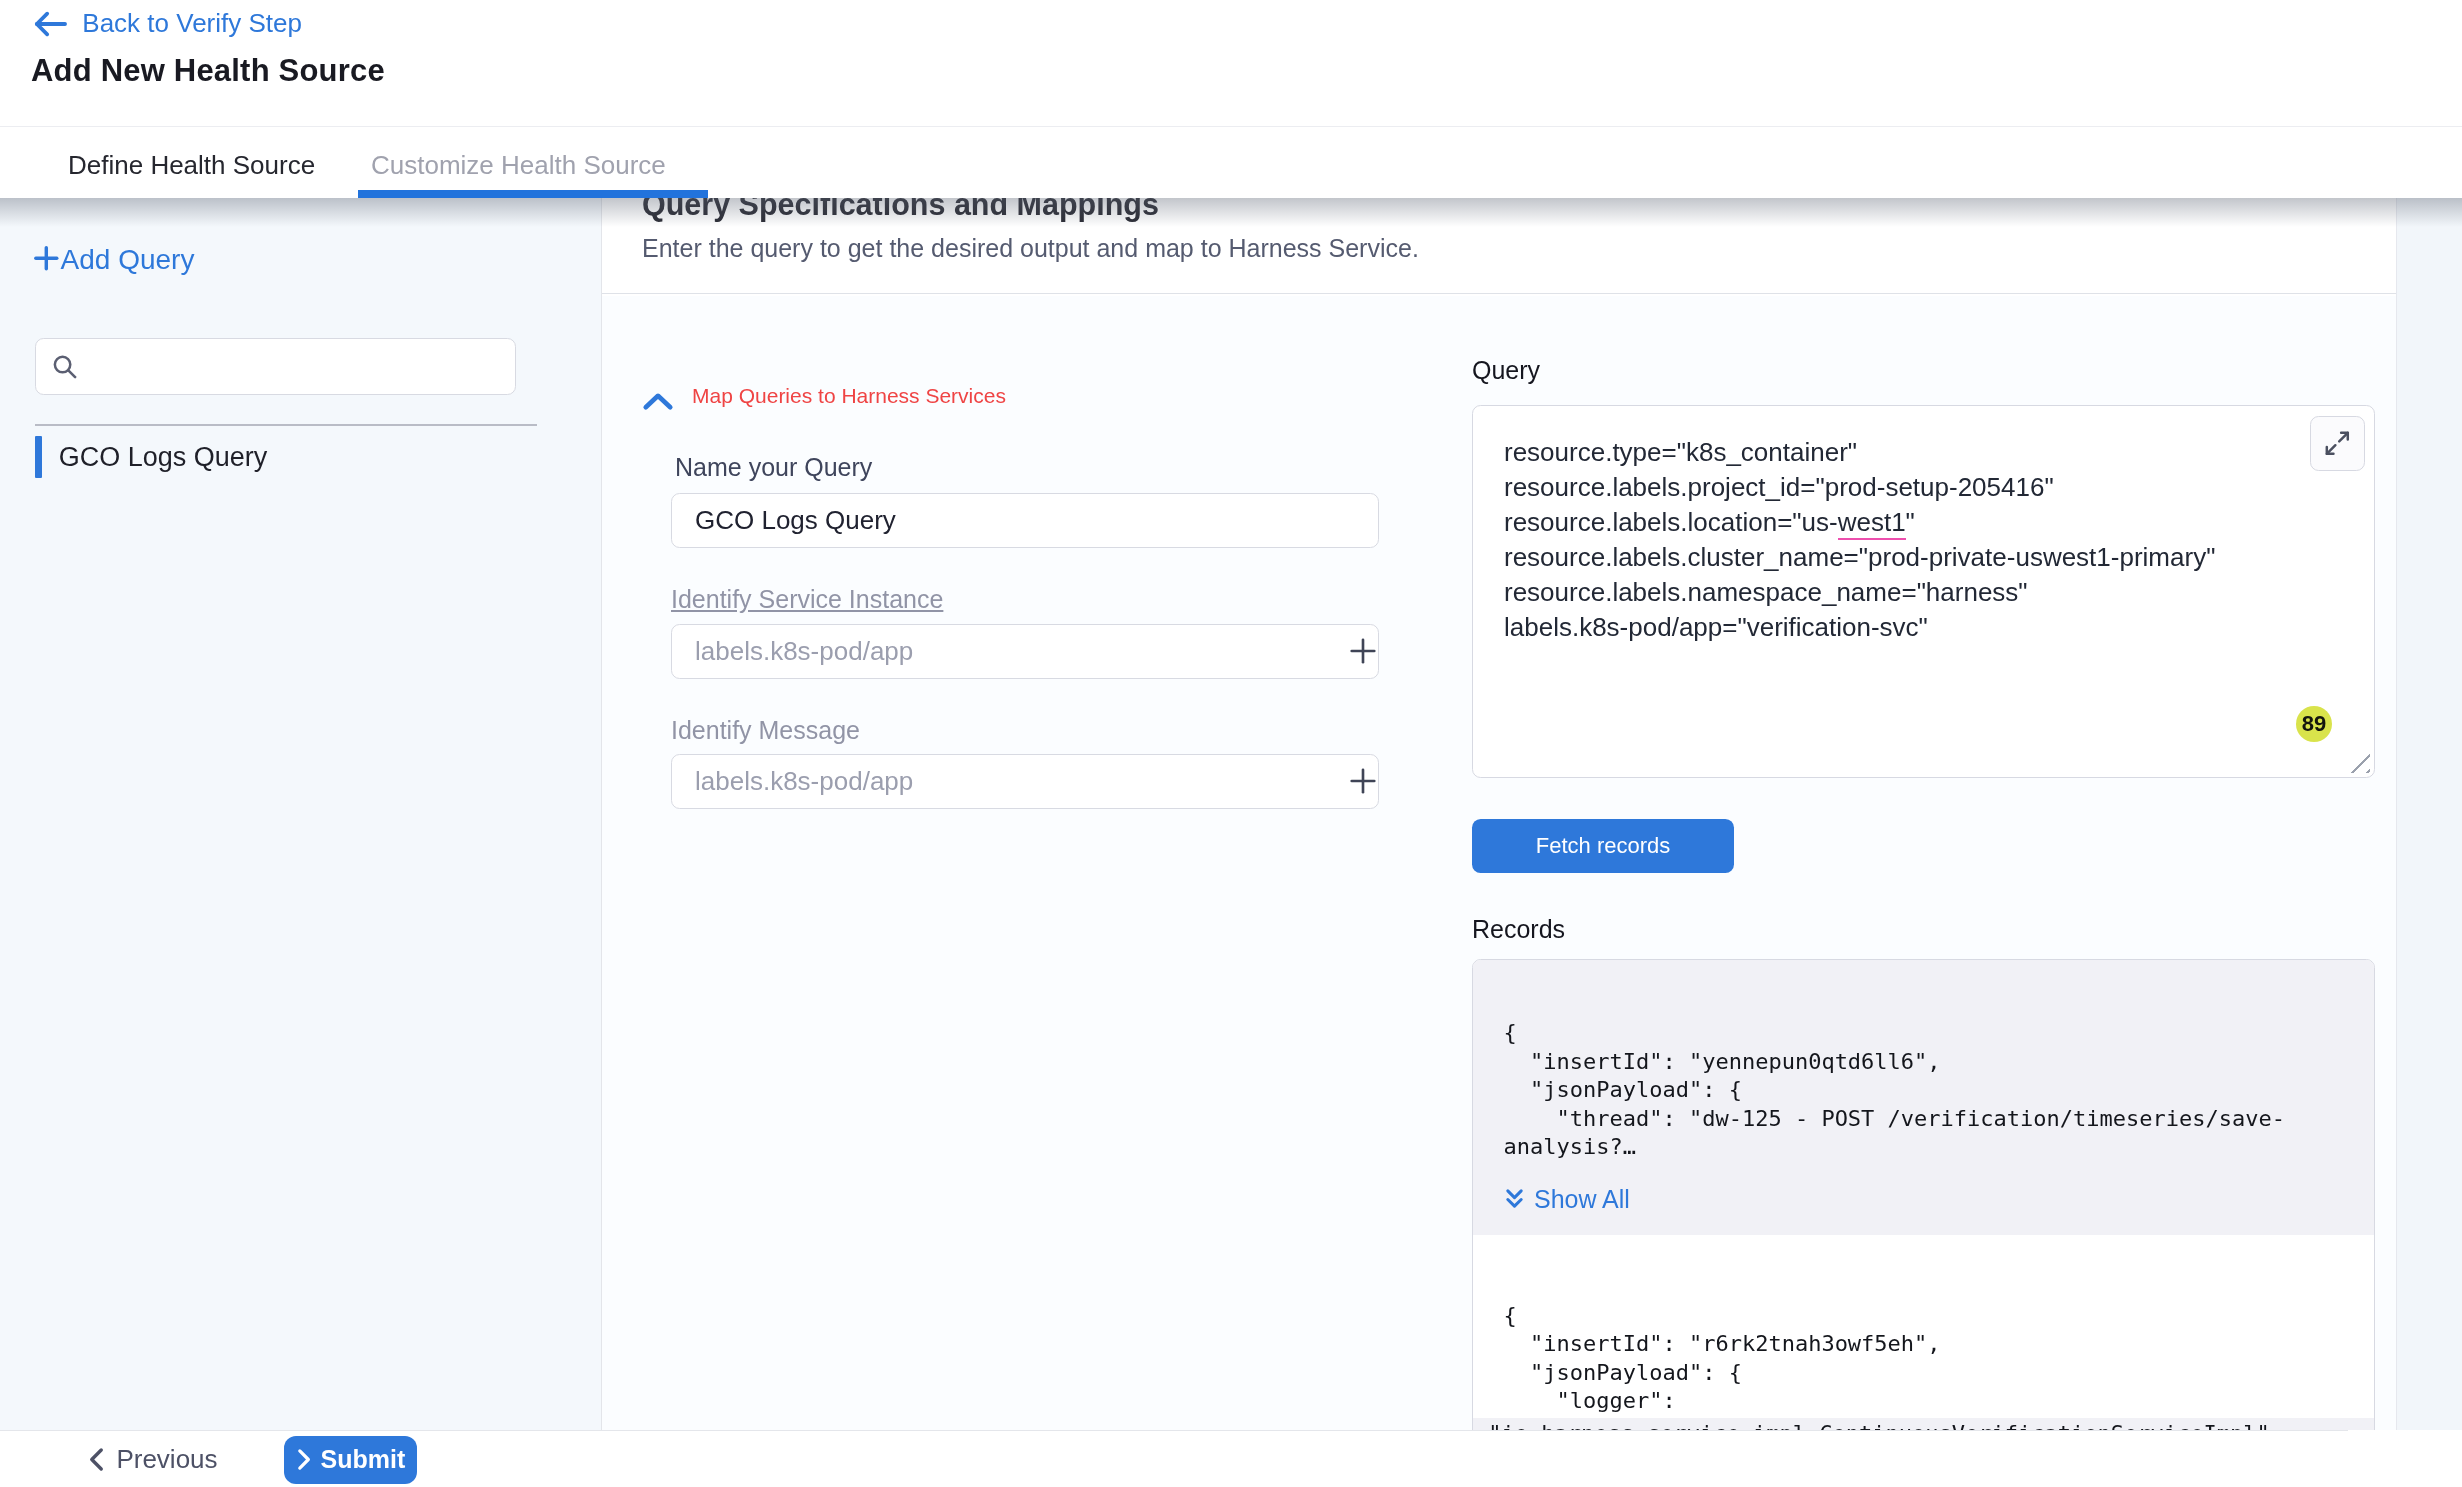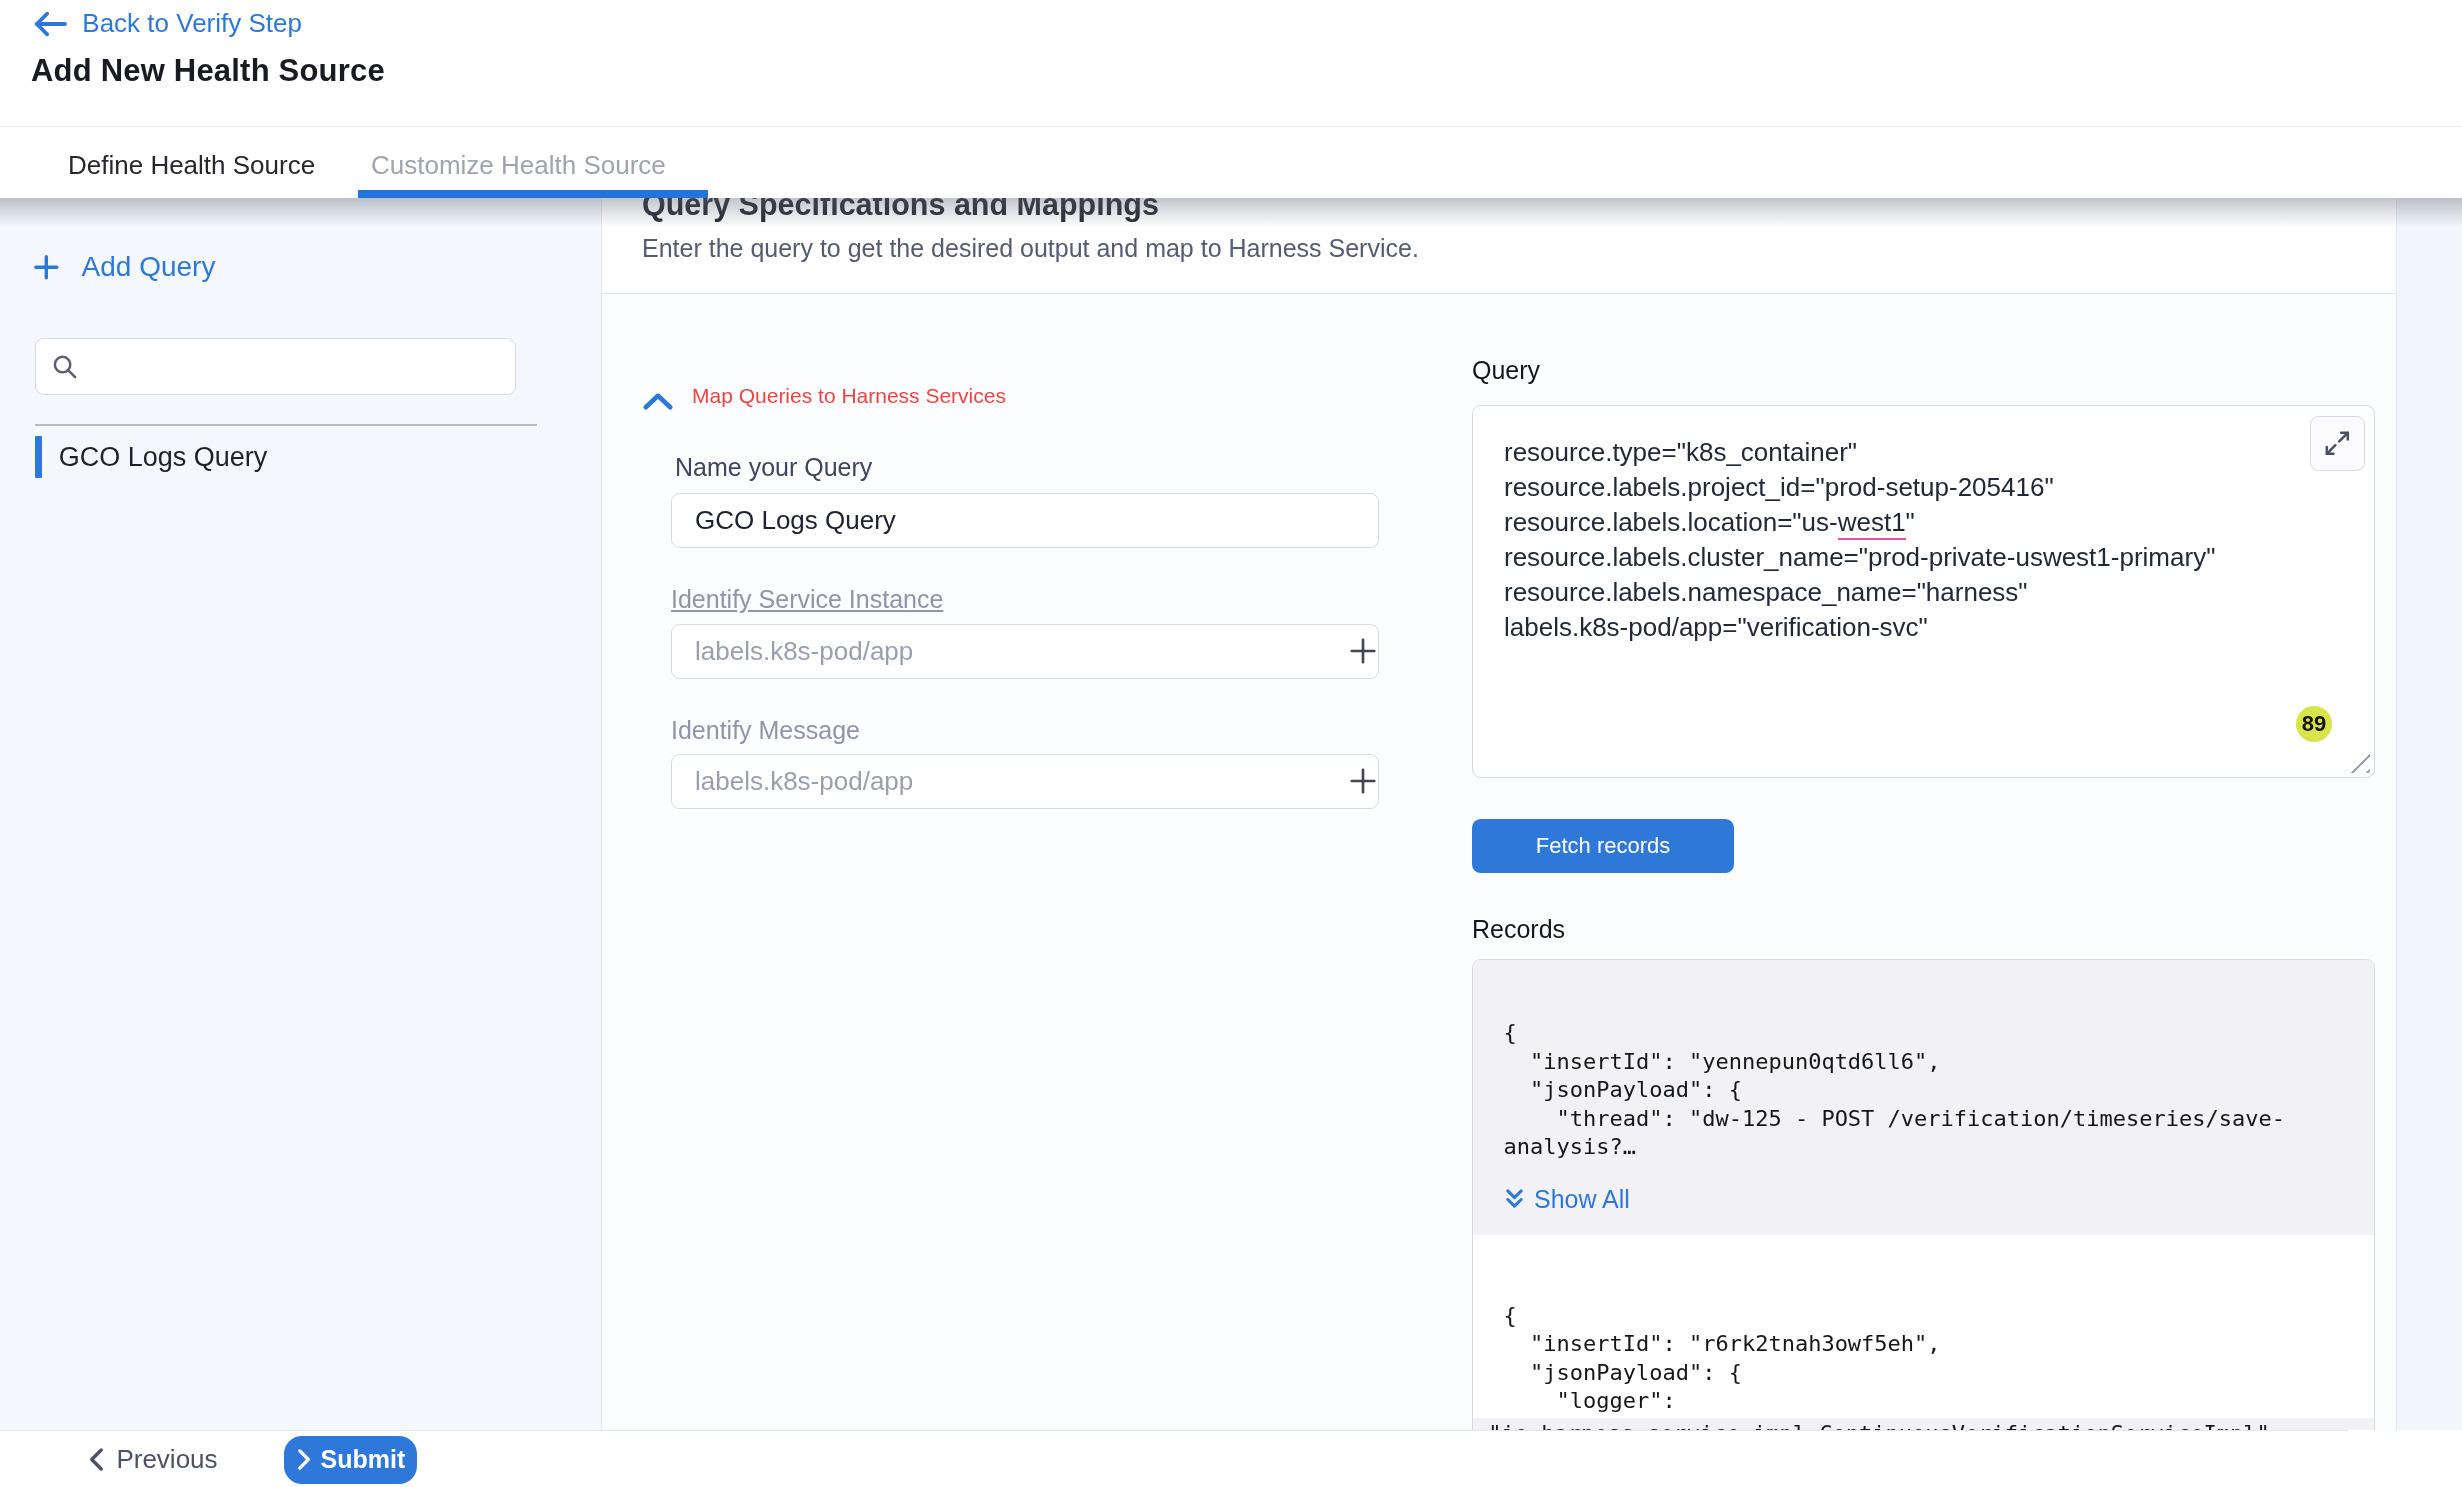--- a/index.html
+++ b/index.html
@@ -19,21 +19,21 @@
   .tab-define { left:68px; color:#26272f; }
   .tab-customize { left:371px; color:#a0a2ae; }
   .tab-underline { position:absolute; left:358px; bottom:0; width:350px; height:7.6px; background:#2273dc; }
 
   
   .scroll-shadow { position:absolute; left:0; top:198px; width:2462px; height:28.6px;
     background:linear-gradient(to bottom, rgba(95,103,118,.38), rgba(95,103,118,0)); z-index:10; pointer-events:none; }
 
   
   .sidebar { position:absolute; left:0; top:198px; width:602px; height:1232px; background:#f4f8fc; border-right:1.9px solid #e3e5ea; z-index:2; }
-  .add-query { position:absolute; left:32px; top:53px; display:flex; align-items:center; gap:21px; cursor:pointer; }
+  .add-query { position:absolute; left:32px; top:46px; display:flex; gap:0; cursor:pointer; }
   .add-query span { color:#2e78da; font-size:28px; }
   .search-box { position:absolute; left:35px; top:140px; width:481px; height:57px; background:#fff; border:1.9px solid #d8dae2; border-radius:8.6px; display:flex; align-items:center; padding:0 15.2px; }
   .search-box input { border:none; outline:none; flex:1; font-size:25px; margin-left:11.4px; font-family:"Liberation Sans",sans-serif; color:#26272f; background:transparent; }
   .sidebar-divider { position:absolute; left:35px; top:226px; width:502px; height:1.9px; background:#b9bcc6; }
   .query-item { position:absolute; left:35px; top:238px; display:flex; align-items:center; gap:17px; cursor:pointer; }
   .query-item .active-bar { width:6.7px; height:42px; background:#2e78da; border-radius:1px; }
   .query-item span.lbl { font-size:27px; color:#1f2029; }
 
   
   .main { position:absolute; left:602px; top:198px; width:1794px; height:1232px; background:#fff; z-index:2; overflow:hidden; }
@@ -83,21 +83,21 @@
   .rec-line { white-space:pre; overflow:hidden; }
   .show-all { display:flex; align-items:center; gap:9.5px; margin-top:23px; cursor:pointer; }
   .show-all span { color:#2e78da; font-size:25px; font-family:"Liberation Sans",sans-serif; }
   .rec-block-plain { padding:0 13.3px 0 30.5px; margin-top:67px; }
   .rec-strip { background:#f1f1f6; padding:1.9px 13.3px 28.6px 15.2px; margin-top:1.9px; }
 
   
   .footer { position:absolute; left:0; top:1430px; width:2348px; height:57px; background:#fff; border-top:1.9px solid #e4e6eb; z-index:20; }
   .prev-btn { position:absolute; left:88px; top:0; height:57px; display:flex; align-items:center; gap:11.4px; cursor:pointer; }
   .prev-btn span { font-size:26px; color:#4d5166; font-weight:500; }
-  .submit-btn { position:absolute; left:284px; top:4.8px; height:48px; width:133px; background:#2e78da; border:none; border-radius:18px; display:flex; align-items:center; justify-content:center; gap:9.5px; cursor:pointer; }
+  .submit-btn { position:absolute; left:284px; top:4.8px; height:48px; width:133px; background:#2e78da; border:none; border-radius:12px; display:flex; align-items:center; justify-content:center; gap:9.5px; cursor:pointer; }
   .submit-btn span { color:#fff; font-size:25px; font-weight:600; font-family:"Liberation Sans",sans-serif; }
   svg { display:block; }
 </style>
 </head>
 <body>
 
 <div class="screen">
 
   <header class="page-header">
     <div class="back-link">

